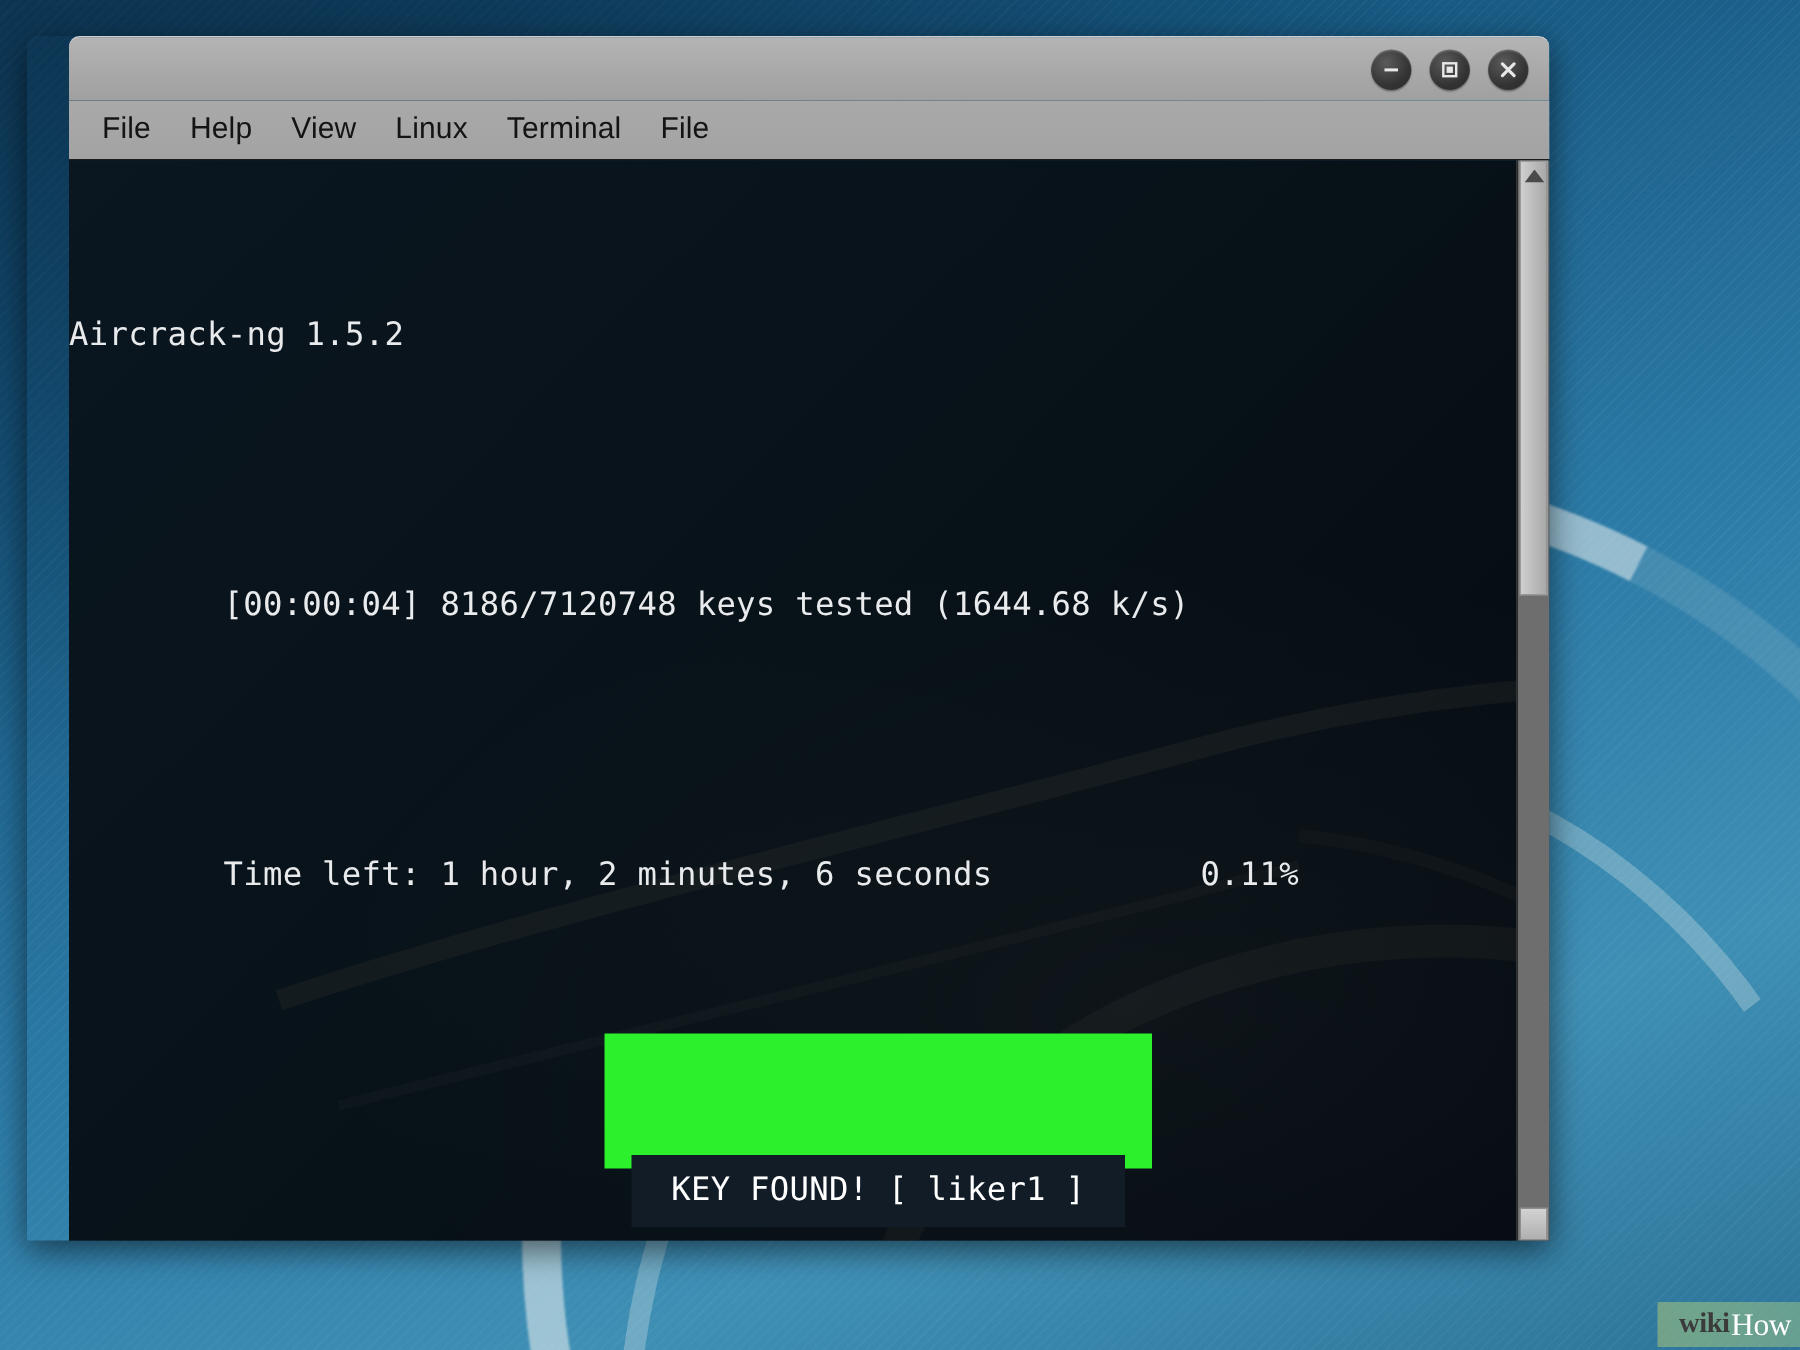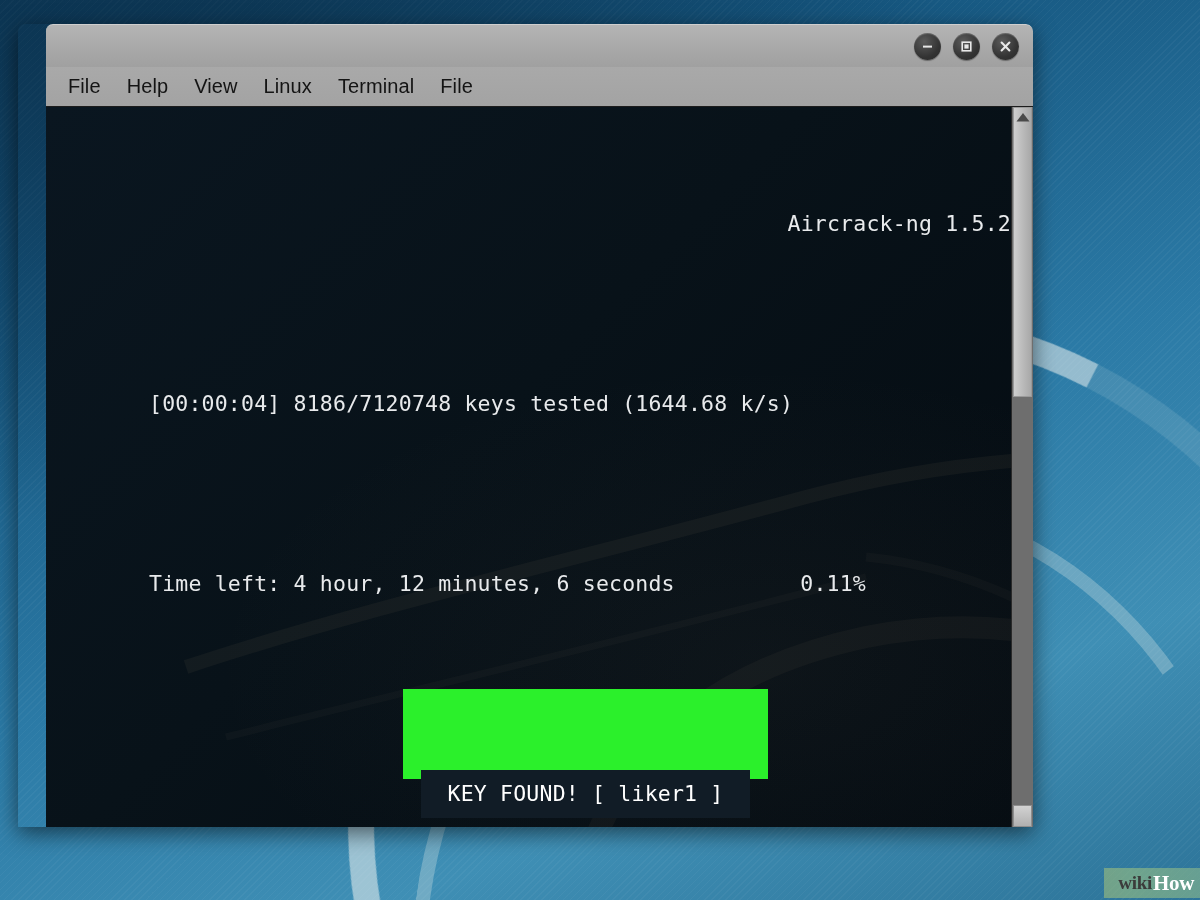--- a/index.html
+++ b/index.html
@@ -158,21 +158,21 @@
     padding: 12px 0 0 0;
     font-family: "DejaVu Sans Mono", "Liberation Mono", monospace;
     font-size: 21.5px;
     line-height: 30px;
     color: #e8eaec;
     letter-spacing: 0.2px;
     white-space: pre;
   }
   .line { height: 30px; padding-left: 103px; }
   .line.blank { }
-  .line.center { padding-left: 0; text-align: right; }
+  .line.center { padding-left: 0; text-align: left; }
   .line.split { padding-left: 103px; display: flex; }
   .line.split .pct { margin-left: auto; padding-right: 145px; }
 
   
   .keyfound-wrap {
     position: relative;
     height: 96px;
   }
   .keyfound {
     position: absolute;
@@ -251,21 +251,21 @@
   }
   .wm-wiki {
     font-family: "Liberation Serif", serif;
     font-weight: bold;
     font-size: 19px;
     color: #3b3b3b;
     letter-spacing: -0.3px;
   }
   .wm-how {
     font-family: "Liberation Serif", serif;
-    font-weight: bold;
+    font-weight: normal;
     font-size: 21px;
     color: #ffffff;
     margin-left: 1px;
     letter-spacing: -0.3px;
   }
   .wm-rest {
     font-family: "Liberation Sans", sans-serif;
     font-weight: bold;
     font-size: 15px;
     color: #ffffff;
@@ -333,21 +333,21 @@
           </svg>
         </div>
 
         <div class="term-content">
 
           <div class="line center">Aircrack-ng 1.5.2</div>
           <div class="line blank"> </div>
           <div class="line">[00:00:04] 8186/7120748 keys tested (1644.68 k/s)</div>
           <div class="line blank"> </div>
           <div class="line split">
-            <span>Time left: 4 hour, 12 minutes, 6 seconds</span>
+            <span>Time left: 1 hour, 2 minutes, 6 seconds</span>
             <span class="pct">0.11%</span>
           </div>
 
           <div class="keyfound-wrap">
             <div class="keyfound">
               <div class="keyfound-inner">
                 <span class="keyfound-text">KEY FOUND! [ liker1 ]</span>
               </div>
             </div>
           </div>

